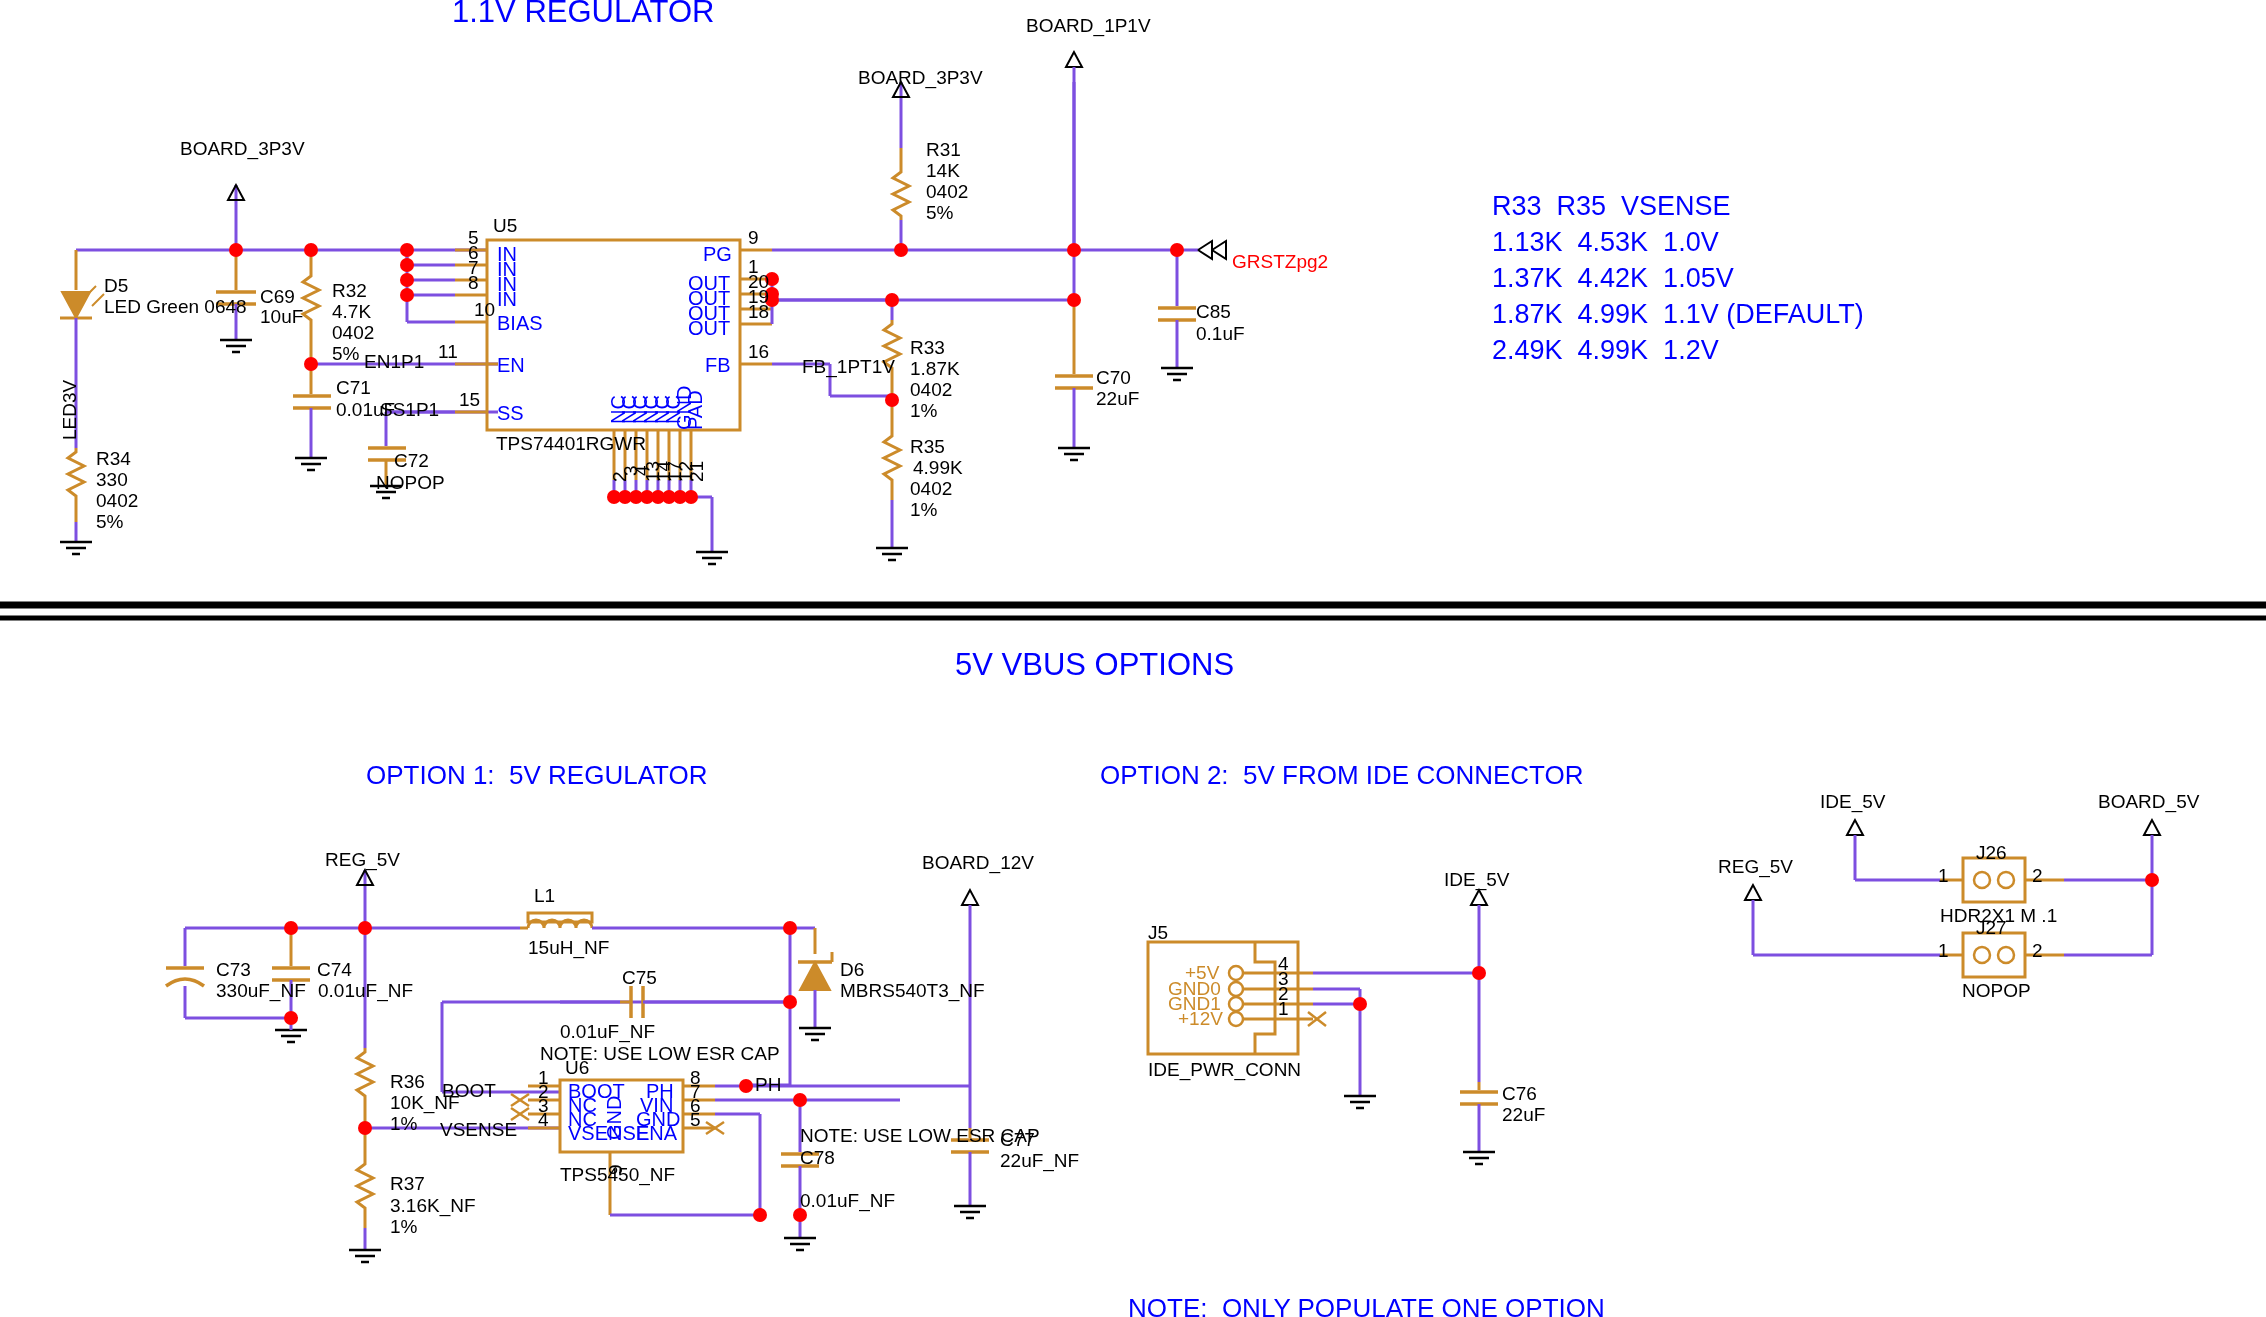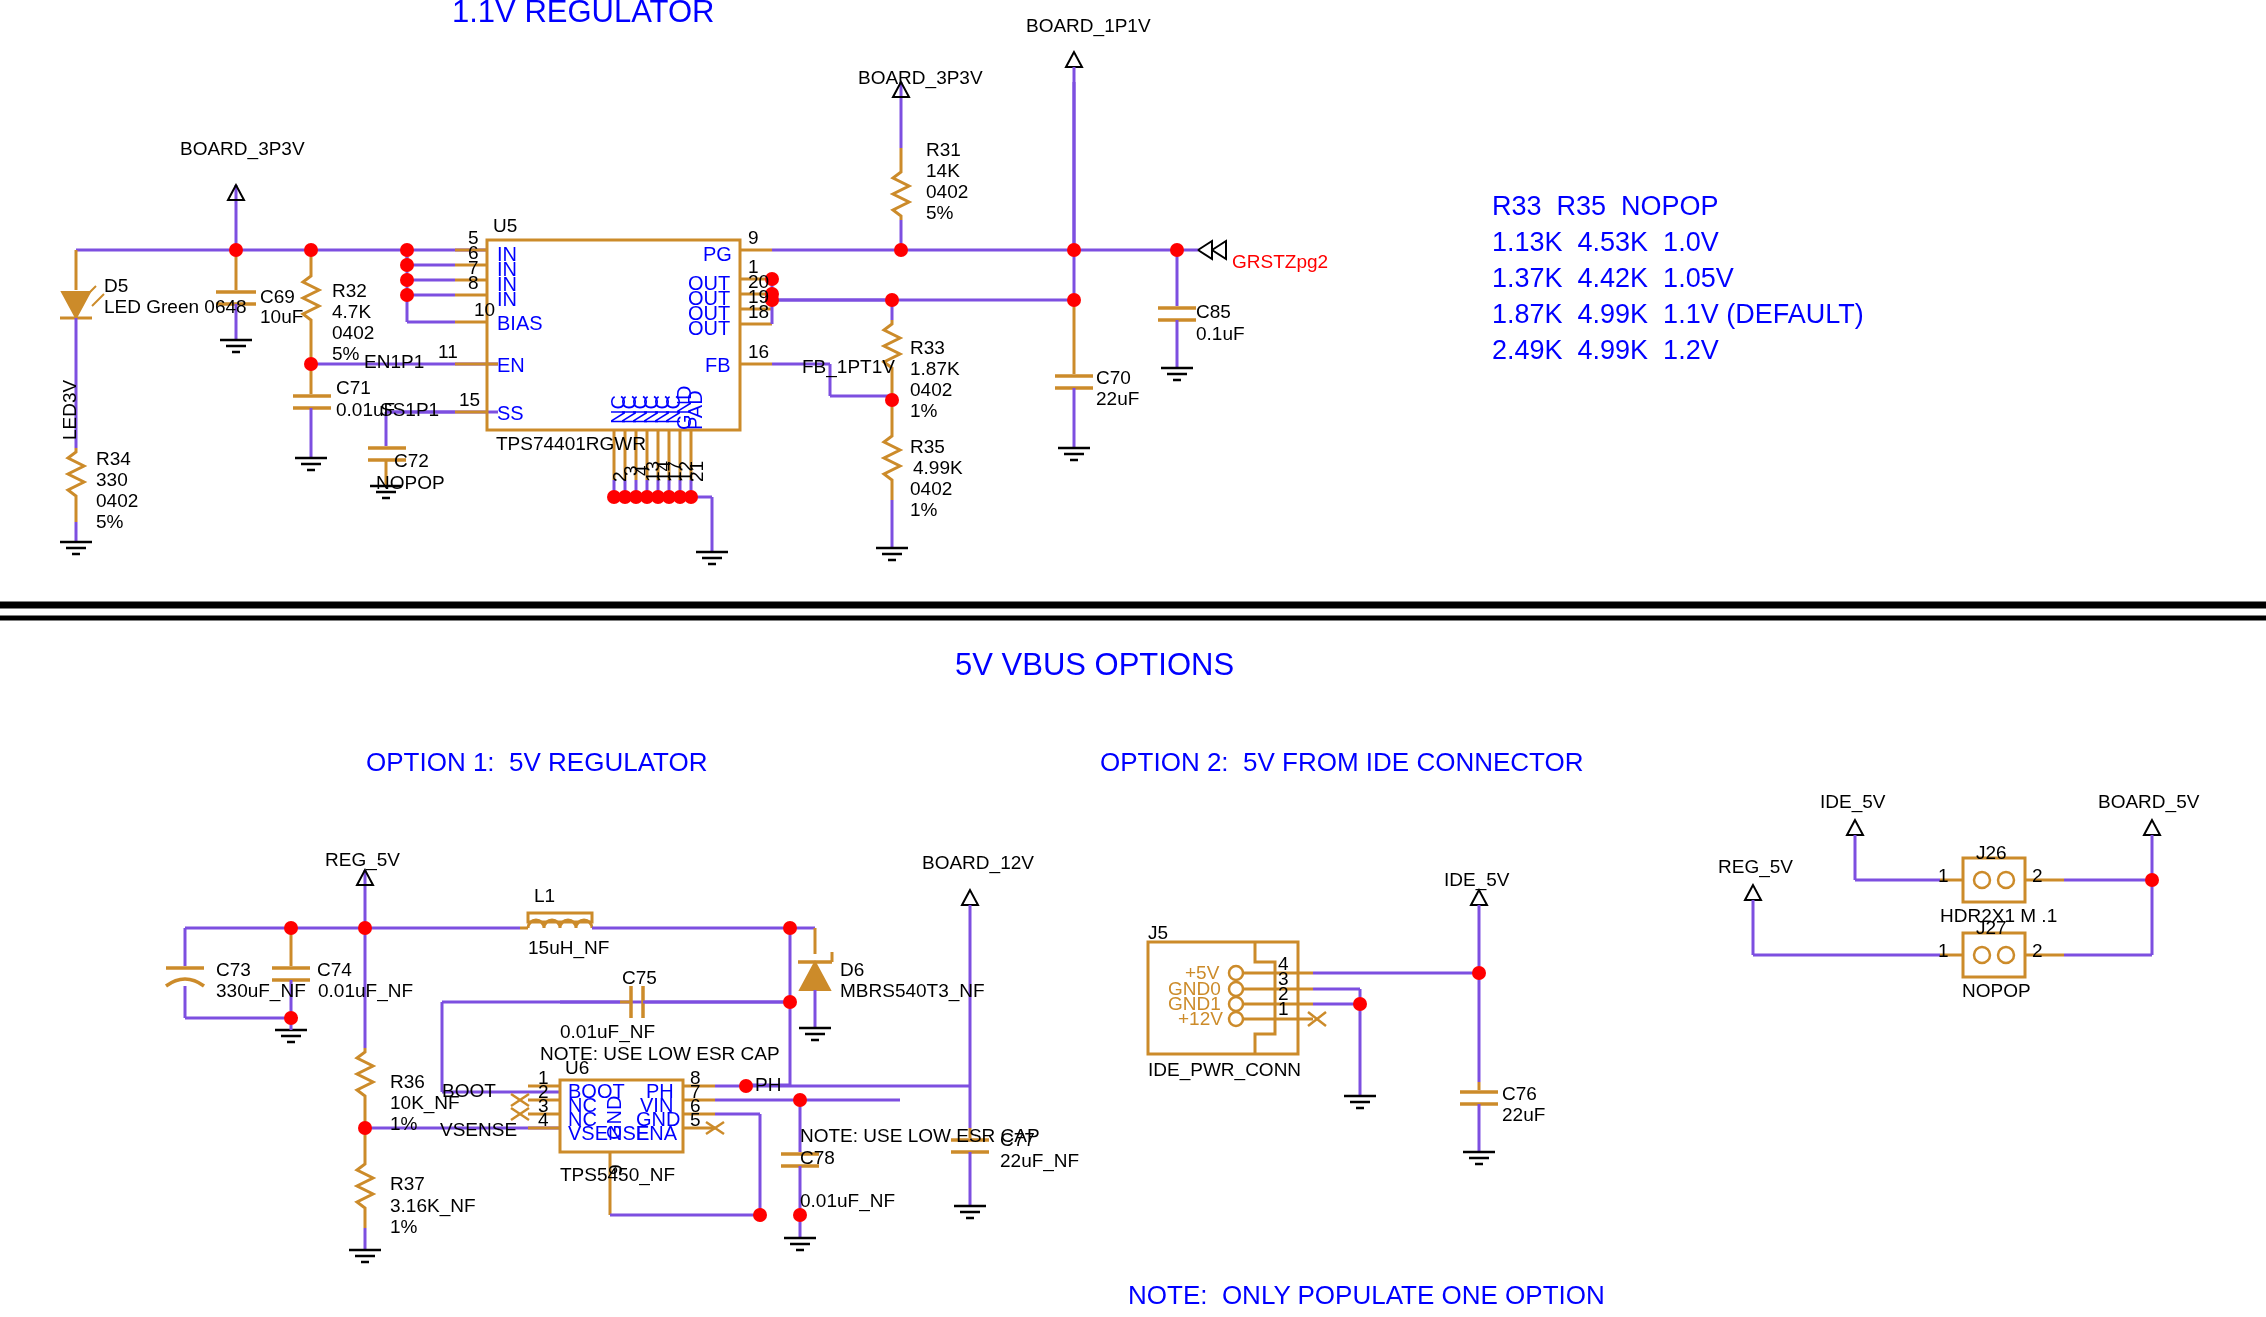--- a/index.html
+++ b/index.html
@@ -5,21 +5,21 @@
   html,body{margin:0;padding:0;background:#fff;}
   body{width:2266px;height:1317px;position:relative;overflow:hidden;
        font-family:"Liberation Sans",sans-serif;color:#000;}
   .lay{position:absolute;left:0;top:0;width:2266px;height:1317px;}
   svg{position:absolute;left:0;top:0;}
   .t{position:absolute;white-space:pre;line-height:1.08;}
   .blk{color:#000;font-size:19px;}
   .orn{color:#cc8b2a;font-size:19px;}
   .red{color:#ff0000;font-size:19px;}
   .title{color:#0000ff;font-size:31px;}
-  .subtitle{color:#0000ff;font-size:26px;}
+  .subtitle{color:#0000ff;font-size:26px;margin-top:13px;}
   .tbl{color:#0000ff;font-size:27px;line-height:1.30;}
   .vert{transform-origin:0 0;transform:rotate(-90deg);}
   .pin{color:#000;font-size:19px;}
   .pinl{color:#0000ff;font-size:20px;}
 </style>
 </head>
 <body>
 
 <div class="lay">
 <svg width="2266" height="1317">
@@ -410,21 +410,21 @@
   <circle cx="2152" cy="880" r="7" fill="#ff0000"></circle>
 </svg>
 </div>
 
 <div class="t title" style="left:452px;top:-5px">1.1V REGULATOR</div>
 <div class="t title" style="left:955px;top:648px">5V VBUS OPTIONS</div>
 <div class="t subtitle" style="left:366px;top:748px">OPTION 1:  5V REGULATOR</div>
 <div class="t subtitle" style="left:1100px;top:748px">OPTION 2:  5V FROM IDE CONNECTOR</div>
 <div class="t subtitle" style="left:1128px;top:1281px">NOTE:  ONLY POPULATE ONE OPTION</div>
 
-<div class="t tbl" style="left:1492px;top:189px">R33  R35  NOPOP</div>
+<div class="t tbl" style="left:1492px;top:189px">R33  R35  VSENSE</div>
 <div class="t tbl" style="left:1492px;top:225px">1.13K  4.53K  1.0V</div>
 <div class="t tbl" style="left:1492px;top:261px">1.37K  4.42K  1.05V</div>
 <div class="t tbl" style="left:1492px;top:297px">1.87K  4.99K  1.1V (DEFAULT)</div>
 <div class="t tbl" style="left:1492px;top:333px">2.49K  4.99K  1.2V</div>
 
 <div class="t blk" style="left:180px;top:139px">BOARD_3P3V</div>
 <div class="t blk" style="left:858px;top:68px">BOARD_3P3V</div>
 <div class="t blk" style="left:1026px;top:16px">BOARD_1P1V</div>
 
 <div class="t blk vert" style="left:60px;top:440px">LED3V</div>

